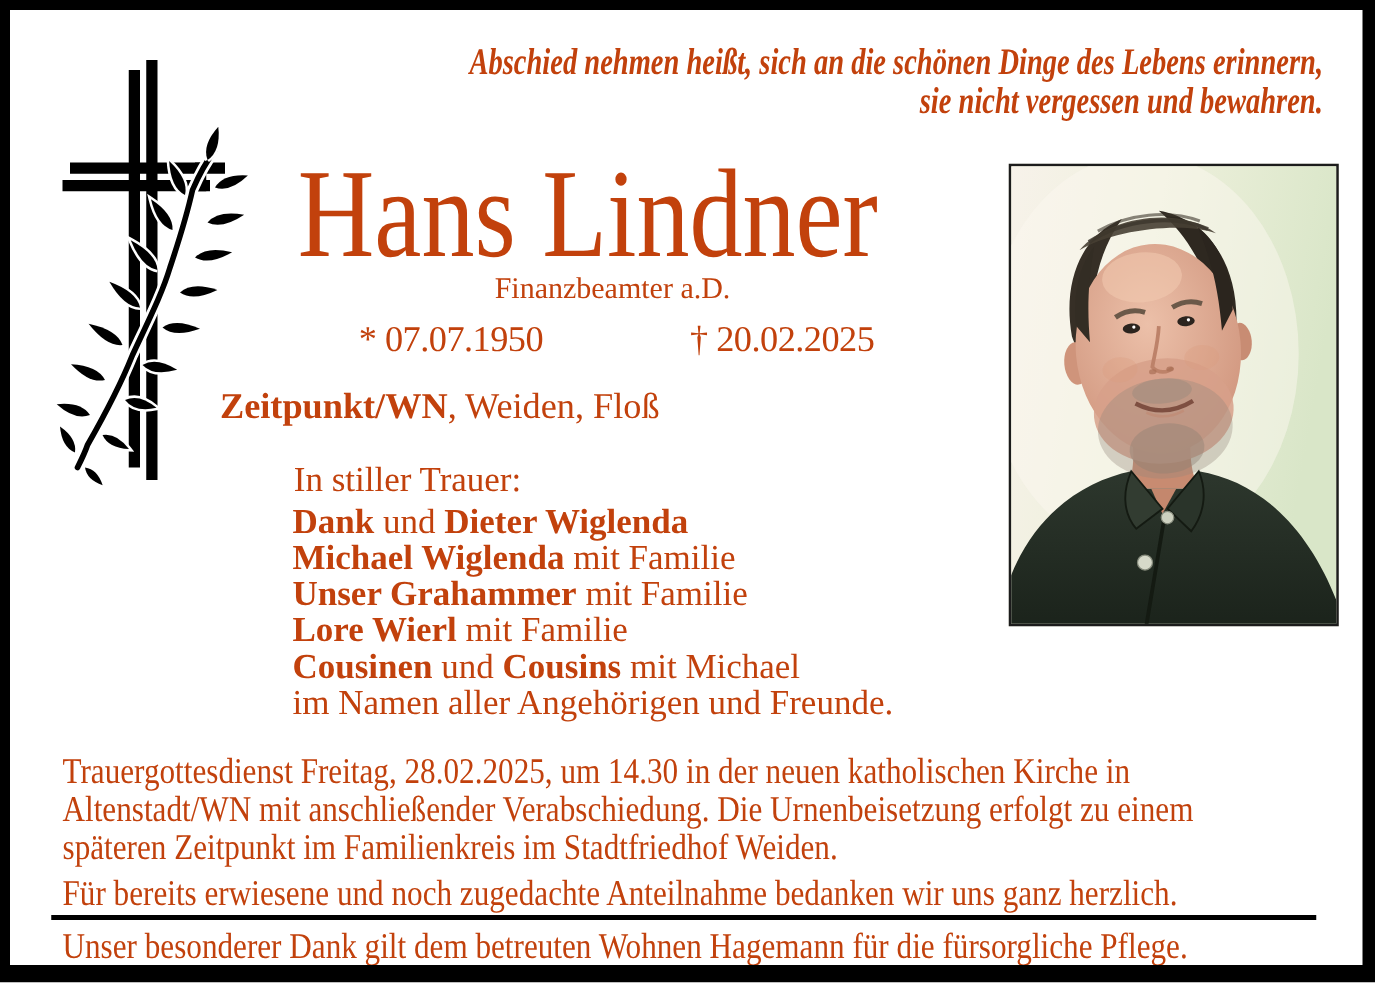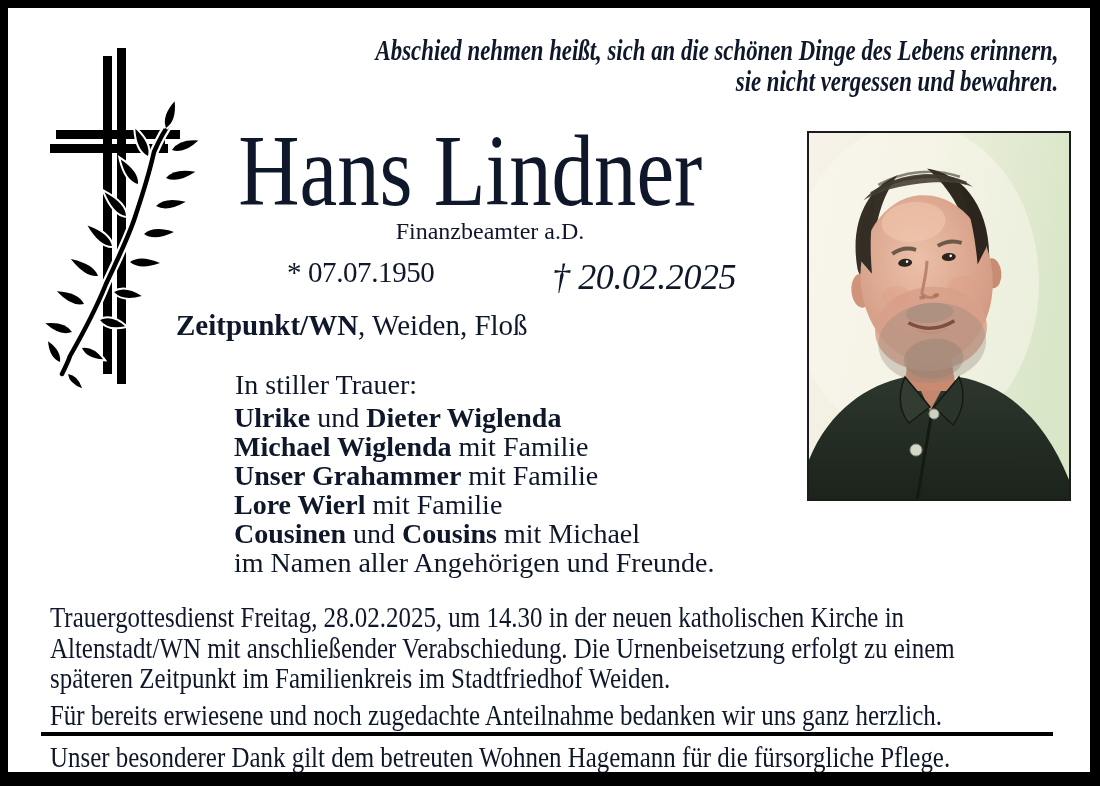--- a/index.html
+++ b/index.html
@@ -6,21 +6,21 @@
   .page {
     position: relative;
     width: 1100px;
     height: 786px;
     box-sizing: border-box;
     background: #ffffff;
     border: 8px solid #000;
     border-right-width: 10px;
     border-bottom-width: 14px;
     font-family: "Liberation Serif", "DejaVu Serif", serif;
-    color: #0f172a;
+    color: #c2410c;
     overflow: hidden;
   }
   .abs { position: absolute; }
   .b { font-weight: bold; }
 
   
   .quote {
     top: 26px; right: 32px;
     text-align: right;
     font-weight: bold; font-style: italic;
@@ -30,21 +30,21 @@
   .quote .cond-r { display:inline-block; transform: scaleX(0.76); transform-origin: 100% 50%; white-space: nowrap; }
 
   
   .cross { left: 34px; top: 24px; width: 180px; height: 360px; }
 
   
   .name-block { left: 162px; top: 110px; width: 600px; text-align: center; line-height: 106px; text-decoration: underline; }
   .name-inner { display:inline-block; font-size: 101px; transform: scaleX(0.84); transform-origin: 50% 50%; white-space: nowrap; }
   .profession { left: 172px; top: 210px; width: 620px; text-align: center; font-size: 24px; }
   .birth-date { left: 279px; top: 248px; font-size: 29px; letter-spacing: -0.4px; }
-  .death-date { left: 544px; top: 248px; font-size: 36px; letter-spacing: -0.4px; font-style: italic; }
+  .death-date { left: 544px; top: 248px; font-size: 29px; letter-spacing: -0.4px; }
 
   .places { left: 168px; top: 301px; font-size: 29px; }
 
   .mourning-intro { left: 227px; top: 361px; font-size: 28px; }
   .mourners { left: 226px; top: 395px; font-size: 28px; line-height: 29px; }
   .mourner-line { white-space: nowrap; }
 
   
   .photo {
     left: 799px; top: 123px; width: 260px; height: 366px;
@@ -108,21 +108,21 @@
     <span class="name-inner">Hans Lindner</span>
   </div>
   <div class="abs profession">Finanzbeamter a.D.</div>
   <div class="abs birth-date">* 07.07.1950</div>
   <div class="abs death-date">† 20.02.2025</div>
 
   <div class="abs places"><span class="b">Zeitpunkt/WN</span><span>, Weiden, Floß</span></div>
 
   <div class="abs mourning-intro">In stiller Trauer:</div>
   <div class="abs mourners">
-      <div class="mourner-line"><span class="b">Ulrike</span><span> und </span><span class="b">Dieter Wiglenda</span></div>
+      <div class="mourner-line"><span class="b">Dank</span><span> und </span><span class="b">Dieter Wiglenda</span></div>
       <div class="mourner-line"><span class="b">Michael Wiglenda</span><span> mit Familie</span></div>
       <div class="mourner-line"><span class="b">Unser Grahammer</span><span> mit Familie</span></div>
       <div class="mourner-line"><span class="b">Lore Wierl</span><span> mit Familie</span></div>
       <div class="mourner-line"><span class="b">Cousinen</span><span> und </span><span class="b">Cousins</span><span> mit Michael</span></div>
       <div class="mourner-line"><span>im Namen aller Angehörigen und Freunde.</span></div>
     </div>
 
   <div class="abs photo">
     <svg width="260" height="366" viewBox="0 0 260 366" xmlns="http://www.w3.org/2000/svg">
       <defs>

